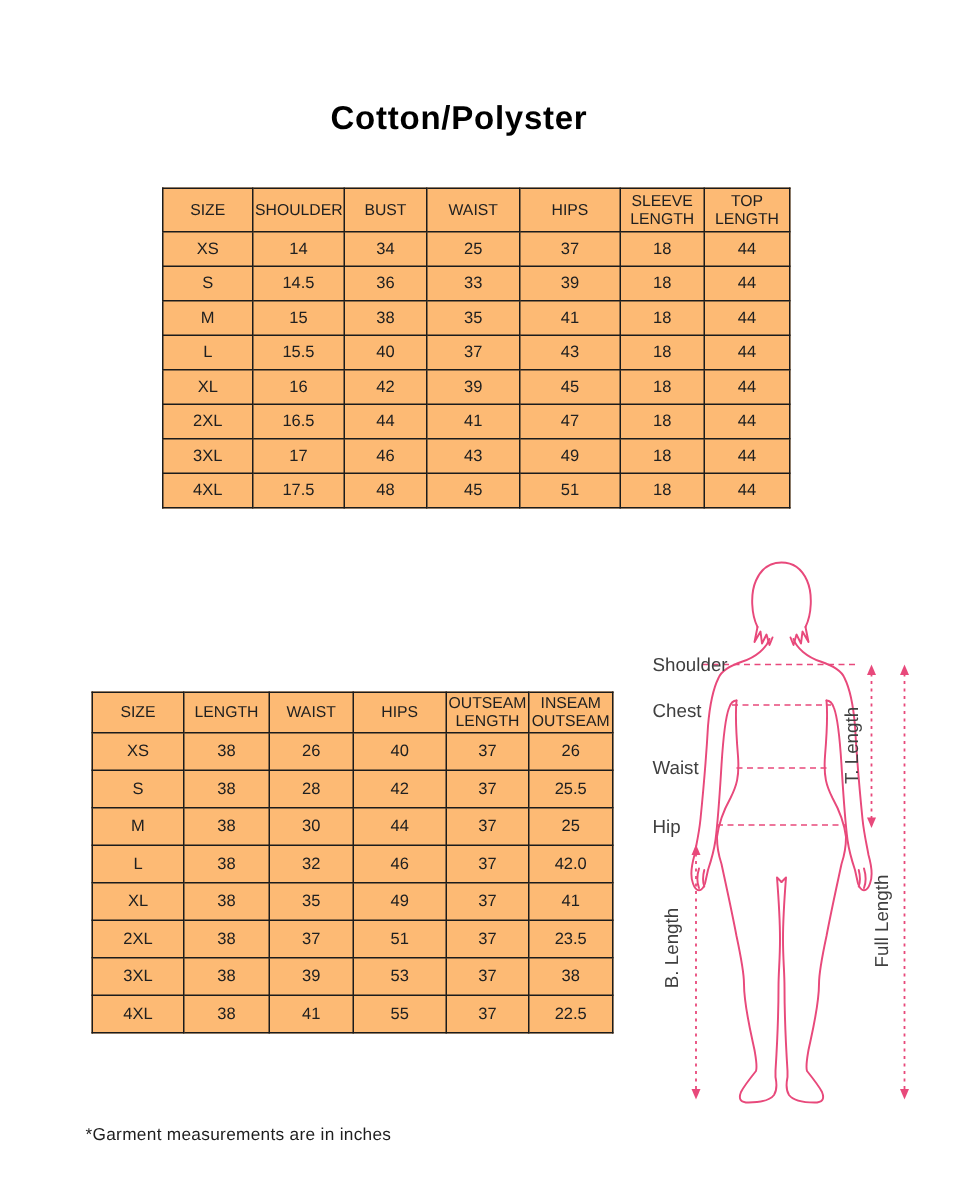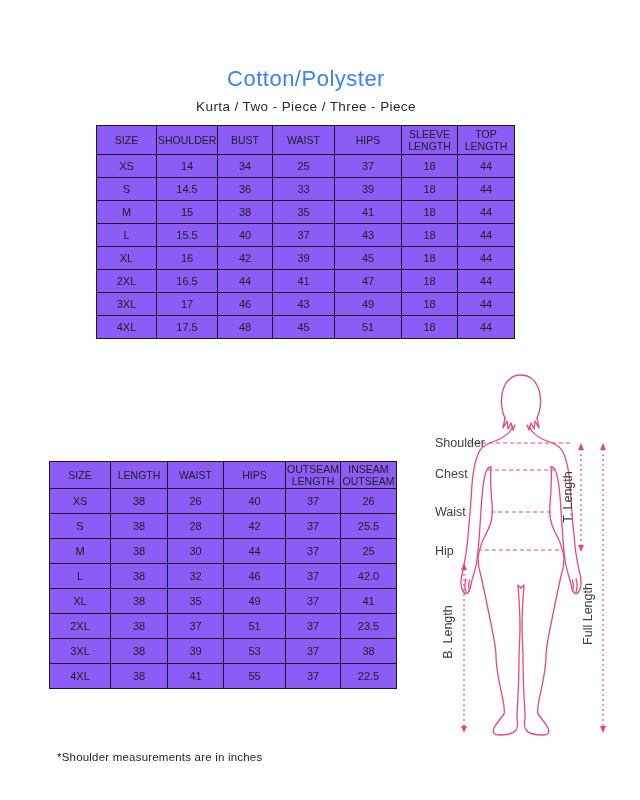--- a/index.html
+++ b/index.html
@@ -18,22 +18,22 @@
   
   .title-block {
     position: absolute;
     left: 0; top: 66px;
     width: 612px;
     text-align: center;
   }
   .main-title {
     font-size: 22px;
     letter-spacing: 0.5px;
-    color: #3b82f6;
-    font-weight: 400;
+    color: #000000;
+    font-weight: 700;
   }
   .sub-title {
     margin-top: 7px;
     font-size: 13.5px;
     letter-spacing: 0.4px;
     color: #2b2b2b;
     font-weight: 400;
   }
   .bottom-title {
     position: absolute;
@@ -42,21 +42,22 @@
     text-align: center;
     font-size: 14px;
     letter-spacing: 0.8px;
     color: #2b2b2b;
   }
   
   table.size-table {
     position: absolute;
     border-collapse: collapse;
     table-layout: fixed;
-    background: #8b5cf6;
+    background: #fdba74;
+    margin-left: 12px;
   }
   table.size-table th, table.size-table td {
     border: 1.5px solid #1b1b1b;
     text-align: center;
     vertical-align: middle;
     font-weight: 400;
     color: #202020;
     padding: 0 1px;
     line-height: 1.15;
   }
@@ -98,21 +99,20 @@
     letter-spacing: 0.2px;
   }
 </style>
 </head>
 <body>
 
 <div class="page">
 
   <div class="title-block">
     <div class="main-title">Cotton/Polyster</div>
-    <div class="sub-title">Kurta / Two - Piece / Three - Piece</div>
   </div>
 
   <table class="size-table" id="top-table">
     <colgroup>
       <col style="width:60px">
         <col style="width:61px">
         <col style="width:55px">
       <col style="width:62px">
         <col style="width:67px">
         <col style="width:56px">
@@ -330,15 +330,15 @@
       <text class="fig-label" x="10" y="110">Chest</text>
       <text class="fig-label" x="10" y="148">Waist</text>
       <text class="fig-label" x="10" y="187">Hip</text>
 
       <text class="fig-rot" x="147" y="129" text-anchor="middle" transform="rotate(-90 147 129)">T. Length</text>
       <text class="fig-rot" x="27" y="264" text-anchor="middle" transform="rotate(-90 27 264)">B. Length</text>
       <text class="fig-rot" x="167" y="246" text-anchor="middle" transform="rotate(-90 167 246)">Full Length</text>
     </svg>
   </div>
 
-  <div class="footnote">*Shoulder measurements are in inches</div>
+  <div class="footnote">*Garment measurements are in inches</div>
 
 </div>
 
 </body></html>

